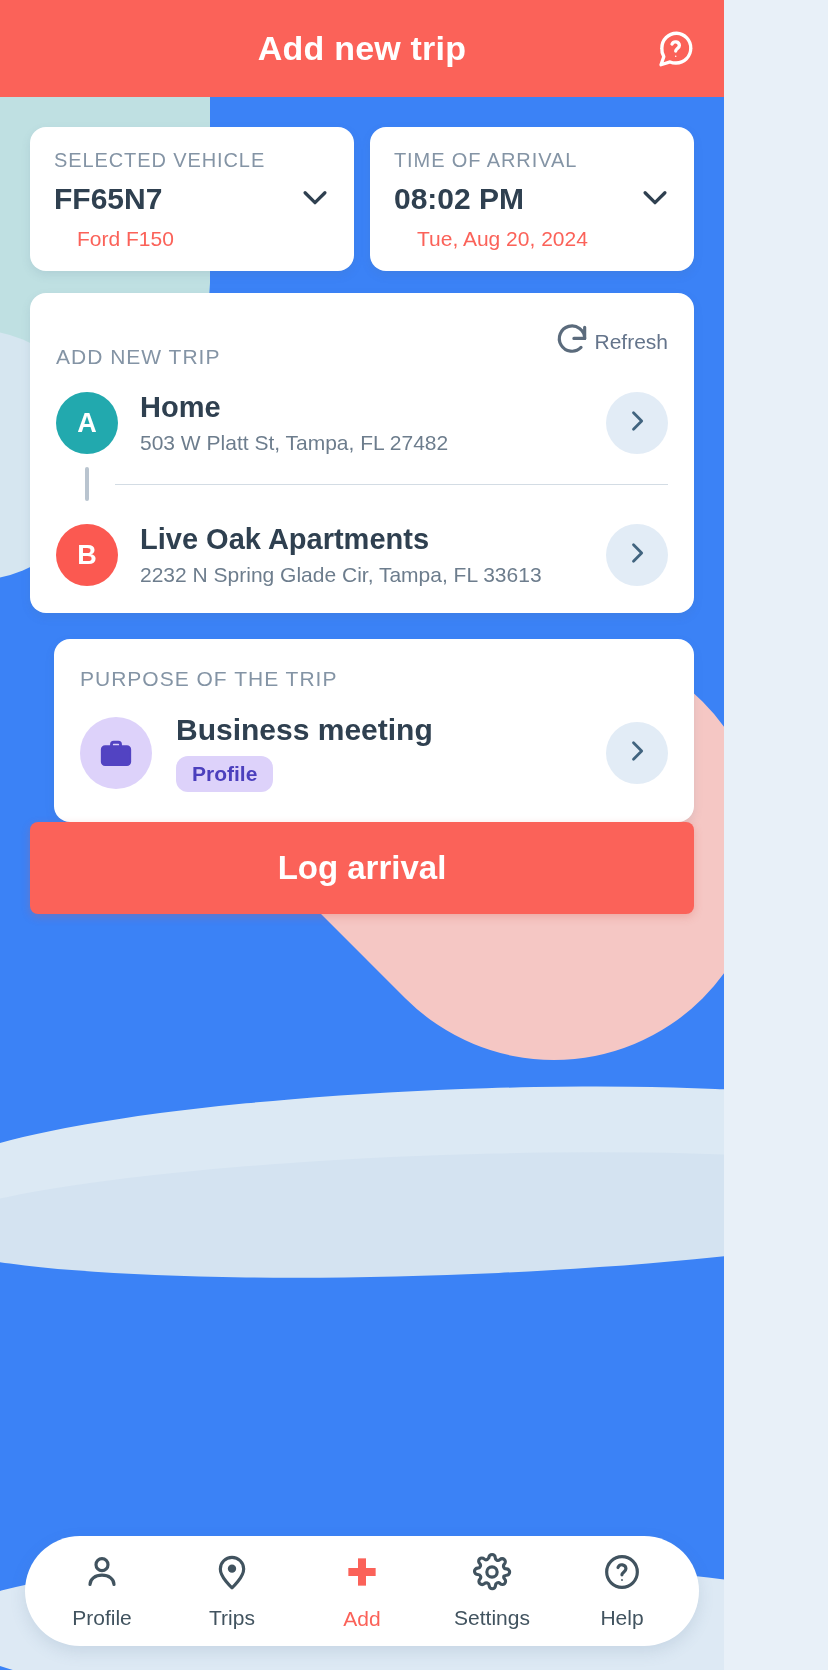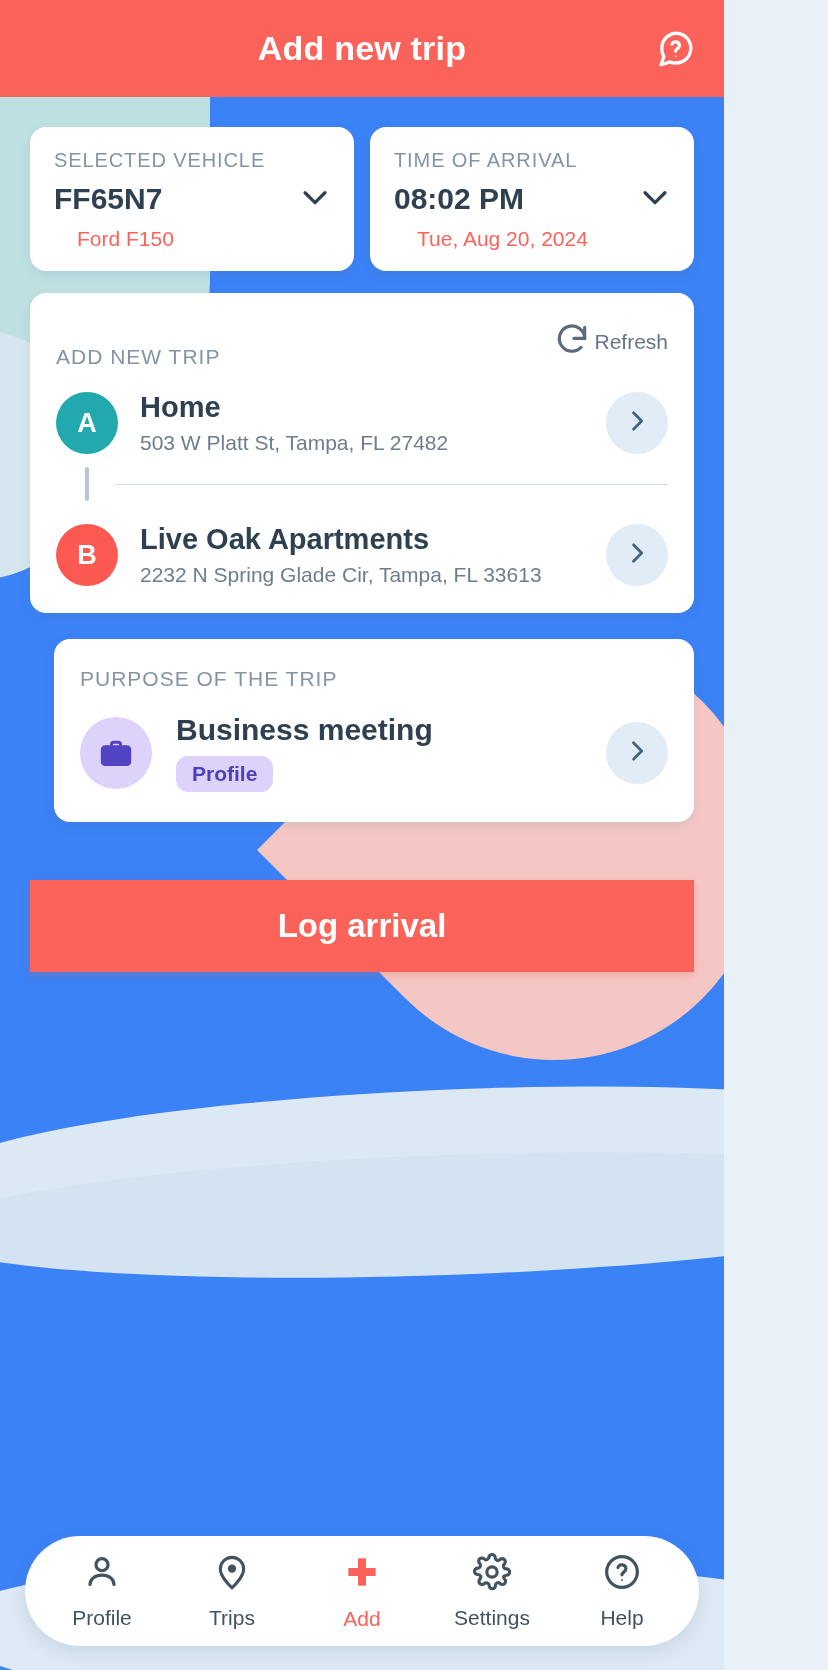--- a/index.html
+++ b/index.html
@@ -163,24 +163,23 @@
   .purpose-name { font-size: 30px; font-weight: bold; color: #2f4050; }
   .purpose-tag {
     display: inline-block; margin-top: 9px;
     background: #ddd2fa; color: #4b3fbd;
     font-size: 21px; font-weight: bold;
     padding: 6px 16px; border-radius: 12px;
   }
 
   
   .log-btn {
-    margin-top: 58px;
     height: 92px;
     background: #fb6259;
-    border-radius: 0;
+    border-radius: 8px;
     display: flex; align-items: center; justify-content: center;
     color: #ffffff; font-size: 33px; font-weight: bold;
     cursor: pointer;
     box-shadow: 0 3px 8px rgba(220,90,80,0.28);
   }
 
   
   .bottom-nav {
     position: absolute; z-index: 5;
     left: 25px; right: 25px; bottom: 24px;

